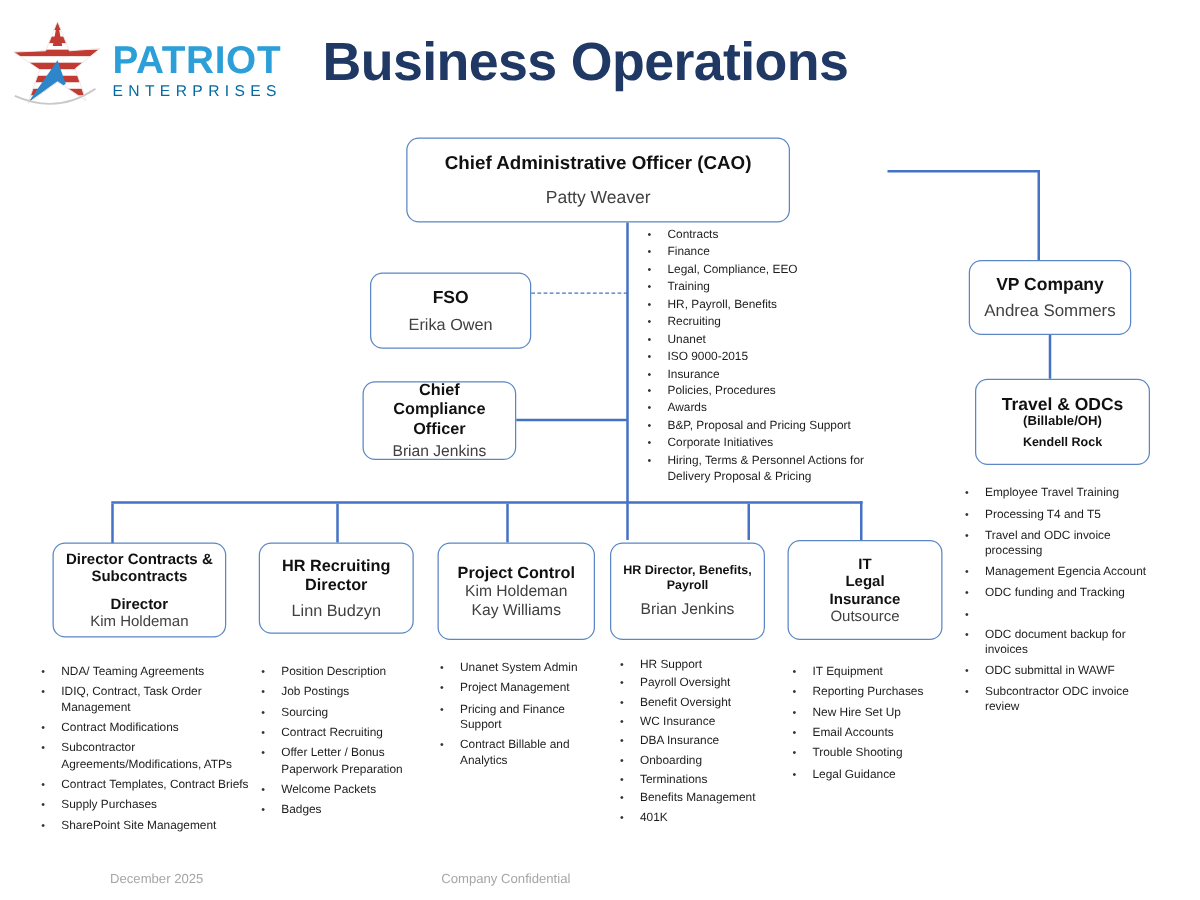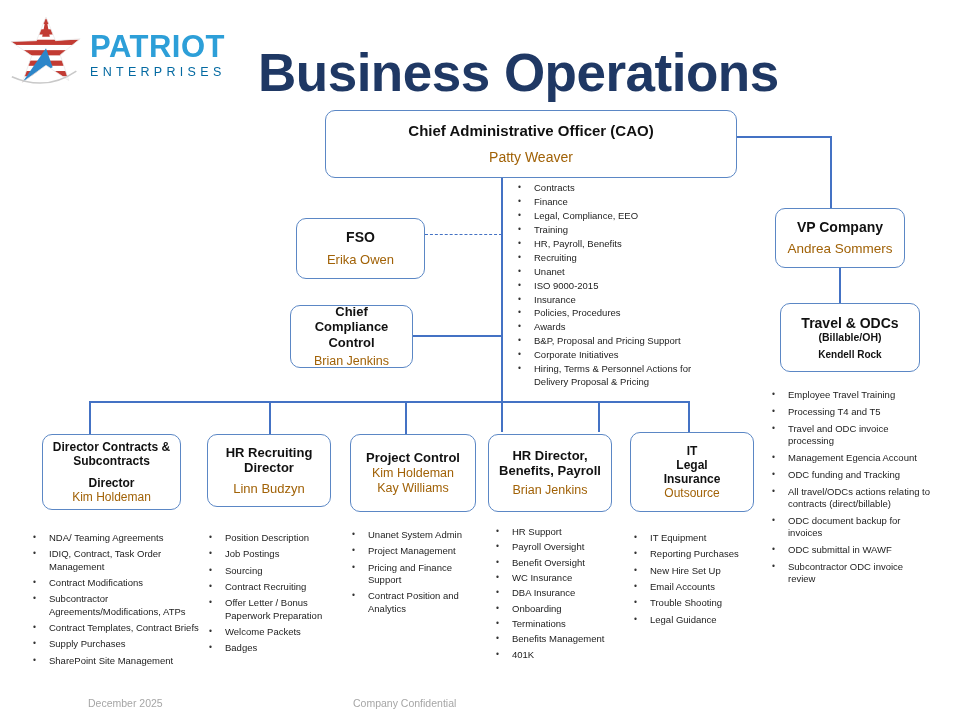--- a/index.html
+++ b/index.html
@@ -3,35 +3,35 @@
 <meta charset="utf-8">
 <style>
   html,body{margin:0;padding:0;background:#e8e8e8;}
   #slide{position:relative;width:960px;height:720px;background:#ffffff;overflow:hidden;
          font-family:"Liberation Sans",sans-serif;color:#1a1a1a;}
   
   .box{position:absolute;background:#fff;border:1.5px solid #5b87c5;border-radius:10px;
        display:flex;flex-direction:column;align-items:center;justify-content:center;
        text-align:center;box-sizing:border-box;padding:4px 6px;}
   .bt-title{font-weight:bold;color:#111;line-height:1.18;}
-  .bt-name{color:#a16207;line-height:1.2;}
+  .bt-name{color:#404040;line-height:1.2;}
   
   .line{position:absolute;background:#4472c4;}
   .dashline{position:absolute;border-top:1.6px dashed #4472c4;background:none;}
   
   .blist{position:absolute;font-size:9.5px;color:#1c1c1c;}
   .bi{display:flex;}
   .bd{flex:0 0 16px;width:16px;padding-left:2px;font-size:8.5px;line-height:1.35;color:#333;}
   .btx{flex:1;line-height:1.3;}
   #clist .bi{margin-bottom:1.6px}
   #rlist .bi{margin-bottom:4.5px}
   #l1 .bi,#l2 .bi,#l3 .bi,#l5 .bi{margin-bottom:4px}
   #l4 .bi{margin-bottom:3px}
   
-  #page-title{position:absolute;left:258px;top:42px;font-size:53px;font-weight:bold;
+  #page-title{position:absolute;left:258px;top:26px;font-size:43px;font-weight:bold;
               color:#1f3864;letter-spacing:-0.5px;}
   #logo{position:absolute;left:8px;top:16px;display:flex;align-items:center;}
   #logo-text{margin-left:6px;}
   #logo-top{font-size:31px;font-weight:bold;color:#2d9fd8;letter-spacing:0.5px;line-height:1;}
   #logo-bottom{font-size:12.5px;color:#0369a1;letter-spacing:4.3px;margin-top:3px;}
   .footer{position:absolute;font-size:10.5px;color:#a6a6a6;}
 </style>
 </head>
 <body>
 
@@ -76,32 +76,32 @@
   <div class="line" style="left:405px;top:403px;width:2px;height:31px;"></div>
   <div class="line" style="left:501px;top:403px;width:2px;height:29px;"></div>
   <div class="line" style="left:598px;top:403px;width:2px;height:29px;"></div>
   <div class="line" style="left:688px;top:401px;width:2px;height:32px;"></div>
   <div class="line" style="left:710px;top:136px;width:121px;height:1.6px;"></div>
   <div class="line" style="left:830px;top:136px;width:1.6px;height:72px;"></div>
   <div class="line" style="left:839px;top:268px;width:2px;height:35px;"></div>
   <div class="dashline" style="left:425px;top:234px;width:77px;"></div>
   <div class="line" style="left:413px;top:335px;width:89px;height:1.6px;"></div>
 
-  <div class="box" style="left:325px;top:110px;width:412px;height:68px;">
+  <div class="box" style="left:325px;top:110px;width:307px;height:68px;">
     <div class="bt-title" style="font-size:15px;">Chief Administrative Officer (CAO)</div>
     <div class="bt-name" style="font-size:14px;margin-top:9px;">Patty Weaver</div>
   </div>
 
   <div class="box" style="left:296px;top:218px;width:129px;height:61px;">
     <div class="bt-title" style="font-size:14px;">FSO</div>
     <div class="bt-name" style="font-size:13px;margin-top:7px;">Erika Owen</div>
   </div>
 
   <div class="box" style="left:290px;top:305px;width:123px;height:63px;">
-    <div class="bt-title" style="font-size:13px;">Chief Compliance Control</div>
+    <div class="bt-title" style="font-size:13px;">Chief Compliance Officer</div>
     <div class="bt-name" style="font-size:12.5px;margin-top:4px;">Brian Jenkins</div>
   </div>
 
   <div class="box" style="left:775px;top:208px;width:130px;height:60px;">
     <div class="bt-title" style="font-size:14px;">VP Company</div>
     <div class="bt-name" style="font-size:13.5px;margin-top:6px;">Andrea Sommers</div>
   </div>
 
   <div class="box" style="left:780px;top:303px;width:140px;height:69px;">
     <div class="bt-title" style="font-size:14px;">Travel &amp; ODCs</div>
@@ -120,21 +120,21 @@
     <div class="bt-name" style="font-size:13px;margin-top:5px;">Linn Budzyn</div>
   </div>
 
   <div class="box" style="left:350px;top:434px;width:126px;height:78px;">
     <div class="bt-title" style="font-size:13px;">Project Control</div>
     <div class="bt-name" style="font-size:12.5px;">Kim Holdeman</div>
     <div class="bt-name" style="font-size:12.5px;">Kay Williams</div>
   </div>
 
   <div class="box" style="left:488px;top:434px;width:124px;height:78px;">
-    <div class="bt-title" style="font-size:13px;">HR Director, Benefits, Payroll</div>
+    <div class="bt-title" style="font-size:10px;">HR Director, Benefits, Payroll</div>
     <div class="bt-name" style="font-size:12.5px;margin-top:5px;">Brian Jenkins</div>
   </div>
 
   <div class="box" style="left:630px;top:432px;width:124px;height:80px;">
     <div class="bt-title" style="font-size:12px;">IT</div>
     <div class="bt-title" style="font-size:12px;">Legal</div>
     <div class="bt-title" style="font-size:12px;">Insurance</div>
     <div class="bt-name" style="font-size:12px;">Outsource</div>
   </div>
 
@@ -213,21 +213,20 @@
       <div class="bi">
         <span class="bd">•</span>
         <span class="btx">Management Egencia Account</span>
       </div>
       <div class="bi">
         <span class="bd">•</span>
         <span class="btx">ODC funding and Tracking</span>
       </div>
       <div class="bi">
         <span class="bd">•</span>
-        <span class="btx">All travel/ODCs actions relating to contracts (direct/billable)</span>
       </div>
       <div class="bi">
         <span class="bd">•</span>
         <span class="btx">ODC document backup for invoices</span>
       </div>
       <div class="bi">
         <span class="bd">•</span>
         <span class="btx">ODC submittal in WAWF</span>
       </div>
       <div class="bi">
@@ -306,21 +305,21 @@
       <div class="bi">
         <span class="bd">•</span>
         <span class="btx">Project Management</span>
       </div>
       <div class="bi">
         <span class="bd">•</span>
         <span class="btx">Pricing and Finance Support</span>
       </div>
       <div class="bi">
         <span class="bd">•</span>
-        <span class="btx">Contract Position and Analytics</span>
+        <span class="btx">Contract Billable and Analytics</span>
       </div>
     </div>
 
   <div id="l4" class="blist" style="left:494px;top:526px;width:138px;">
       <div class="bi">
         <span class="bd">•</span>
         <span class="btx">HR Support</span>
       </div>
       <div class="bi">
         <span class="bd">•</span>

